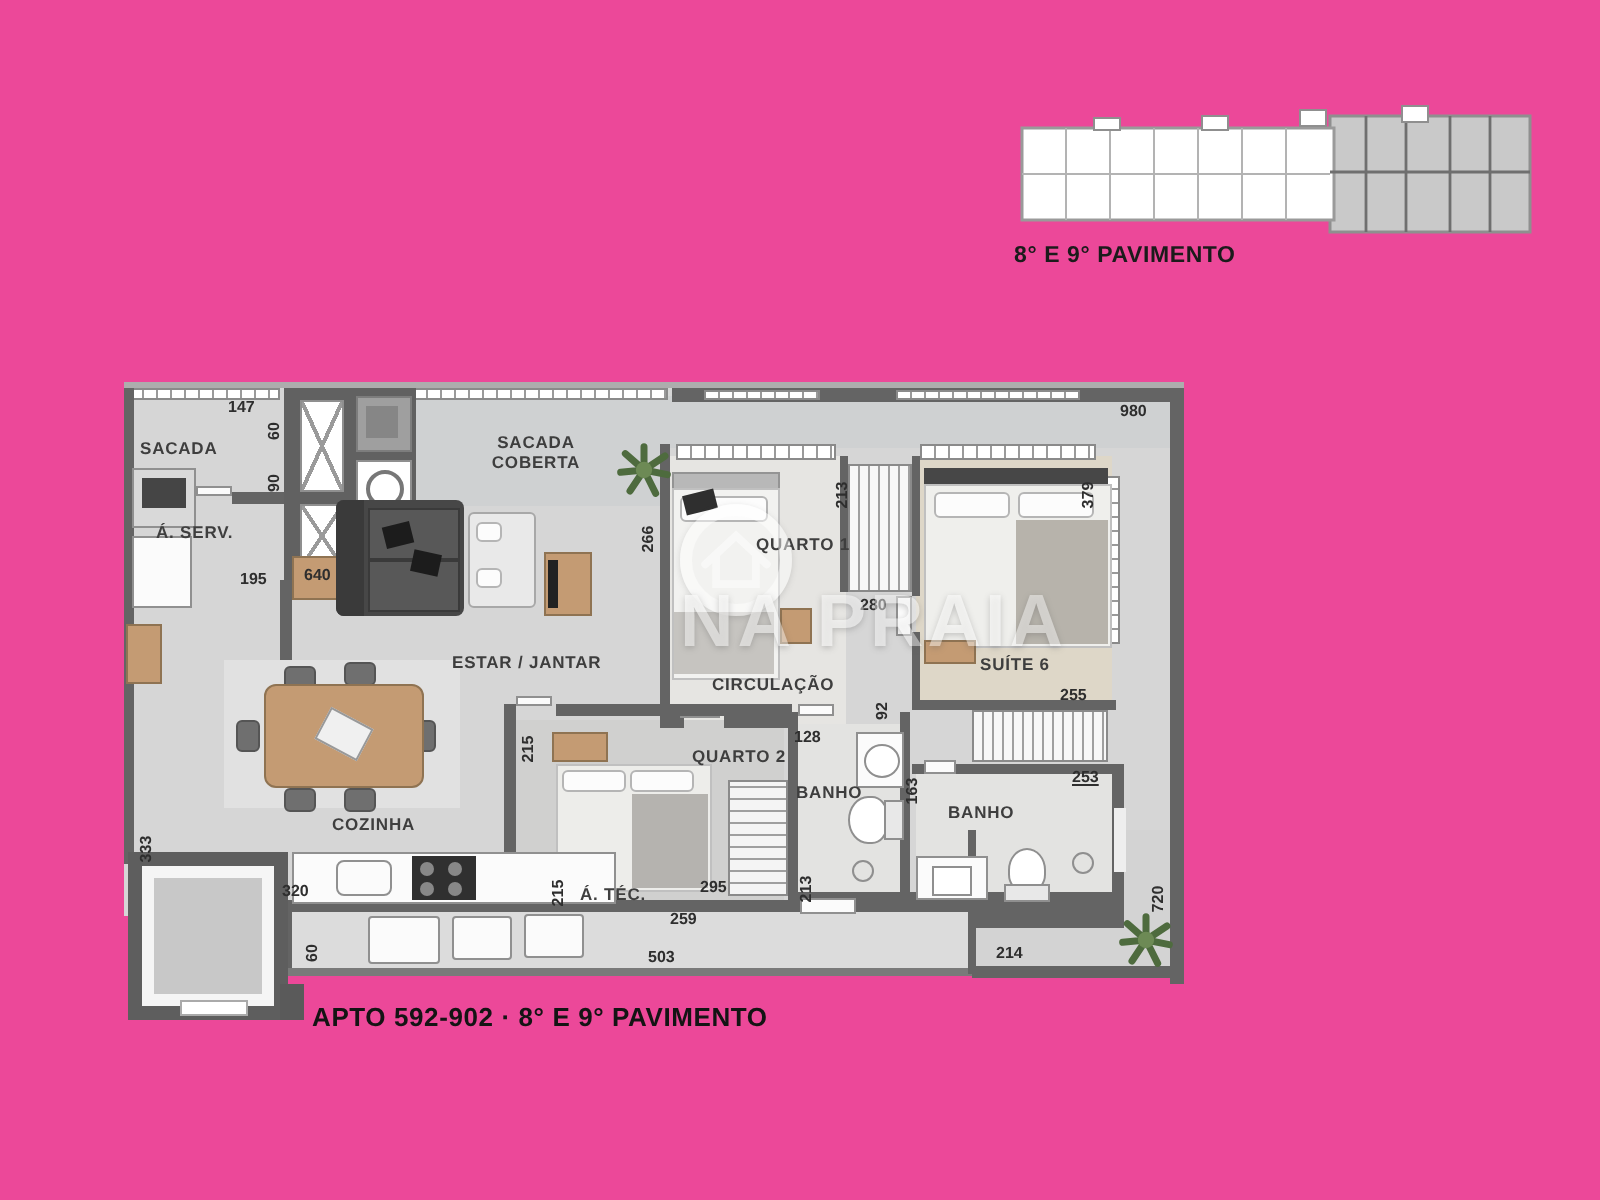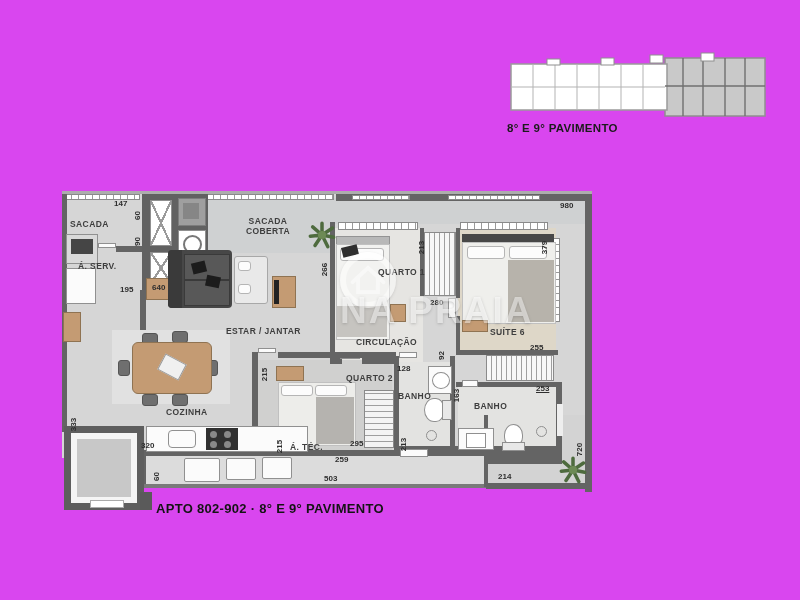--- a/index.html
+++ b/index.html
@@ -1,16 +1,16 @@
 <!DOCTYPE html>
 <html><head>
 <meta charset="utf-8">
 <style>
   html,body{margin:0;padding:0;background:#fff;}
-  .stage{position:relative;width:800px;height:600px;background:#d946ef;overflow:hidden;
+  .stage{position:relative;width:800px;height:600px;background:#ec4899;overflow:hidden;
          font-family:"Liberation Sans",sans-serif;}
   .abs{position:absolute;}
   .wall{position:absolute;background:#646464;}
   .flr{position:absolute;}
   .win{position:absolute;background:repeating-linear-gradient(90deg,#ffffff 0 6px,#9a9a9a 6px 7px);border:1px solid #8a8a8a;box-sizing:border-box;}
   .winv{position:absolute;background:repeating-linear-gradient(0deg,#ffffff 0 6px,#9a9a9a 6px 7px);border:1px solid #8a8a8a;box-sizing:border-box;}
   .xcell{position:absolute;background-color:#fff;border:1px solid #8f8f8f;box-sizing:border-box;
     background-image:
       linear-gradient(to top right, transparent calc(50% - 1px), #9a9a9a calc(50% - 1px) calc(50% + 1px), transparent calc(50% + 1px)),
       linear-gradient(to bottom right, transparent calc(50% - 1px), #9a9a9a calc(50% - 1px) calc(50% + 1px), transparent calc(50% + 1px));}
@@ -266,15 +266,15 @@
 
   <div class="wm">
     <div class="wm-circle">
       <svg width="44" height="44" viewBox="0 0 40 40">
         <path d="M6 22 L20 9 L34 22 M11 18 V31 H29 V18" fill="none" stroke="rgba(255,255,255,.9)" stroke-width="3.5" stroke-linecap="round"></path>
       </svg>
     </div>
     <div class="wm-l2">NA PRAIA</div>
   </div>
 
-  <div class="footer">APTO 802-902 · 8° E 9° PAVIMENTO</div>
+  <div class="footer">APTO 592-902 · 8° E 9° PAVIMENTO</div>
 
 </div>
 
 </body></html>

